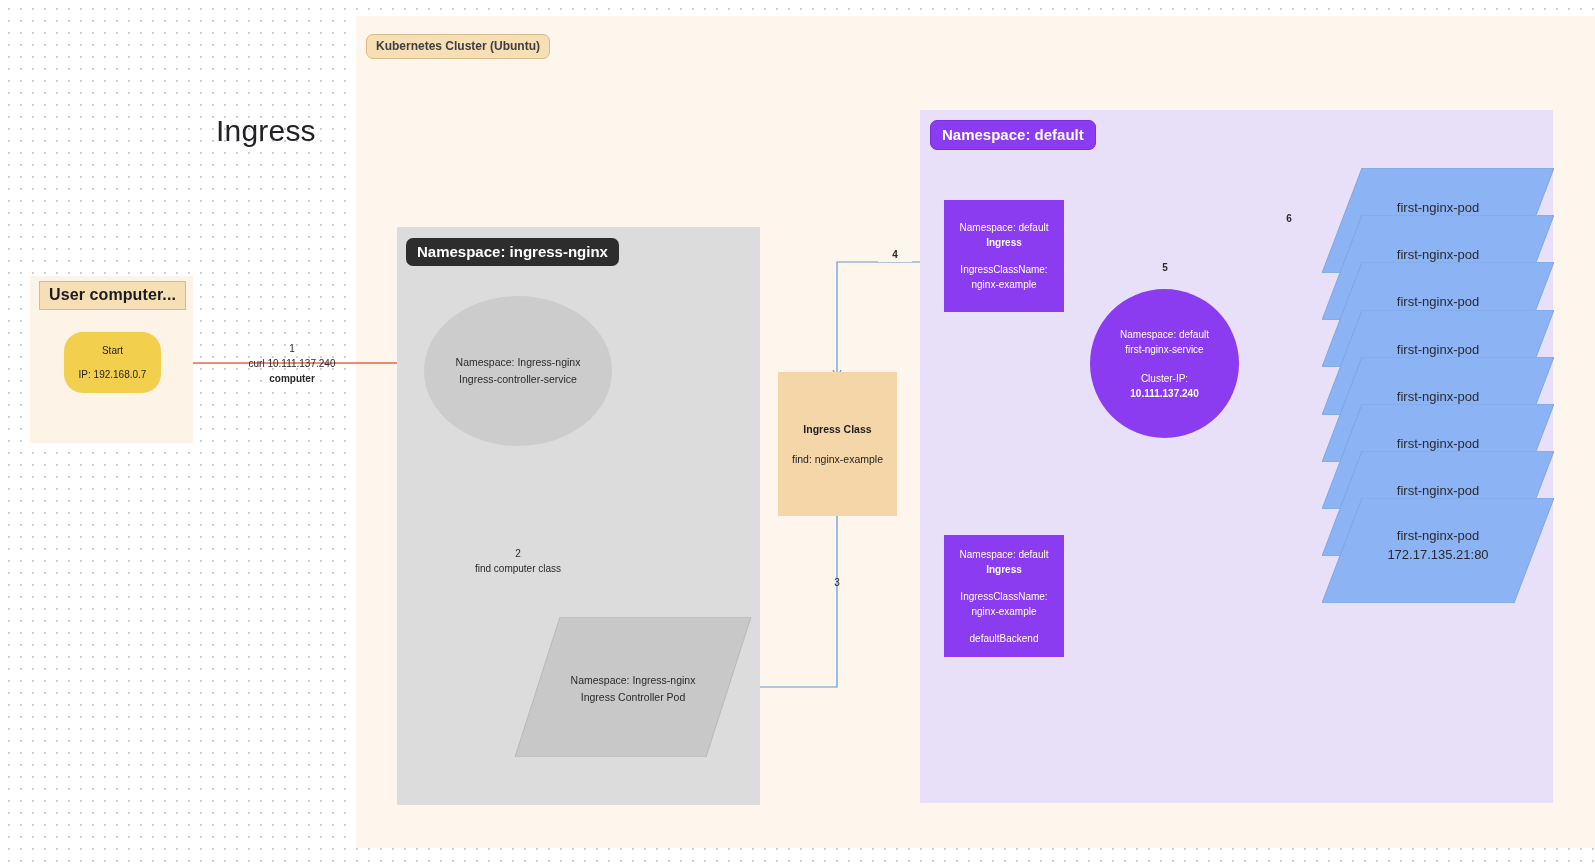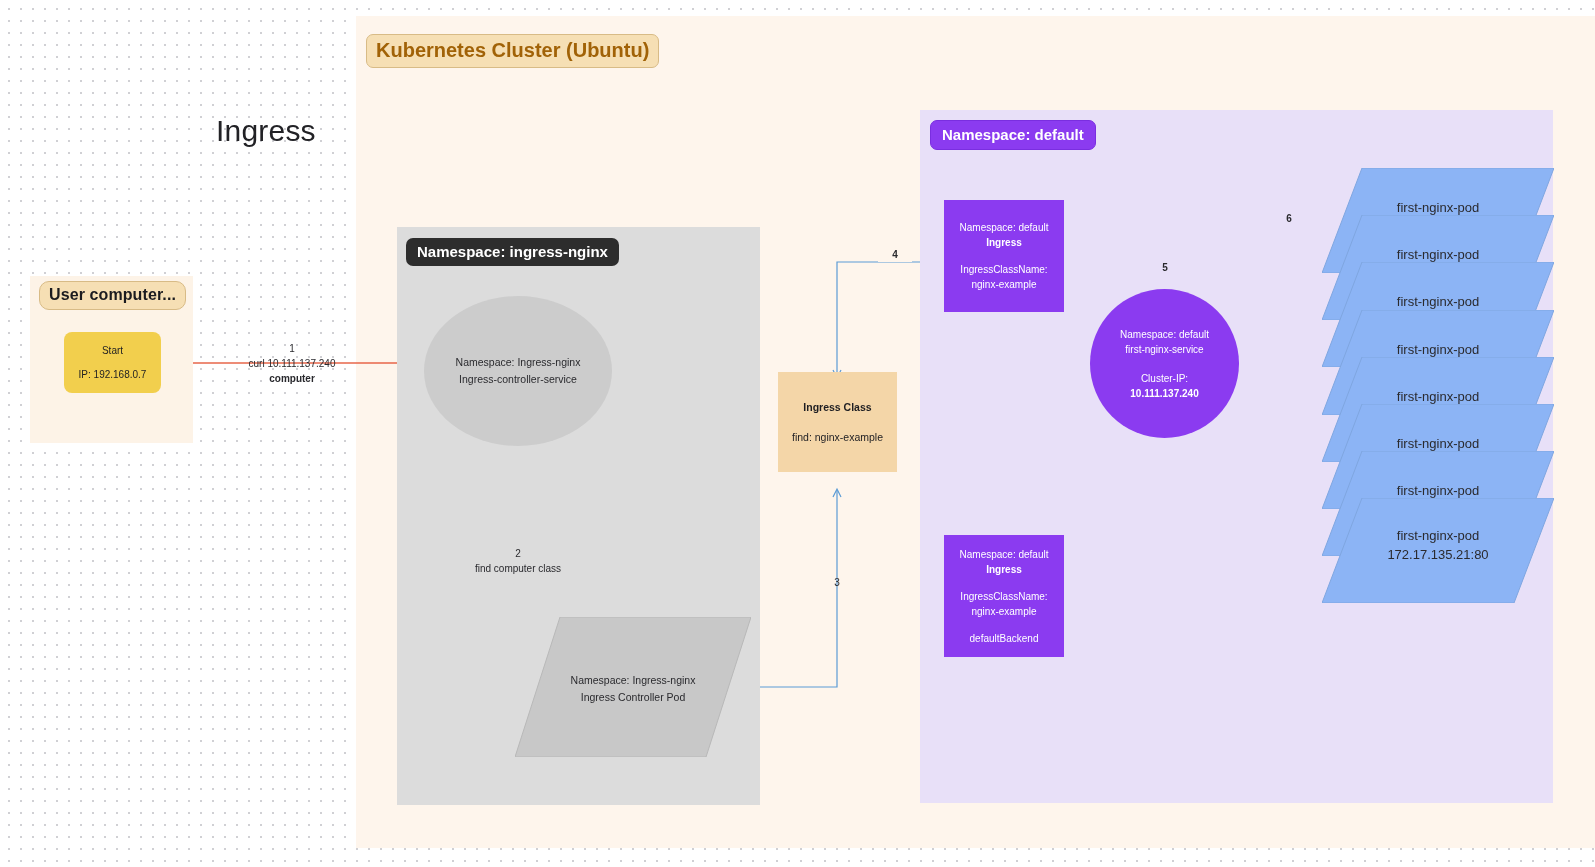--- a/index.html
+++ b/index.html
@@ -35,33 +35,33 @@
   
   #user-computer-group {
     left: 30px; top: 276px;
     width: 163px; height: 167px;
     background: #fdf3e7;
   }
   #user-computer-label {
     left: 39px; top: 281px;
     background: #f6dfb4;
     border: 1px solid #d8bb86;
-    border-radius: 10px;
+    border-radius: 0;
     padding: 4px 9px 5px 9px;
     font-size: 16px;
     font-weight: bold;
     color: #1b1b1f;
     white-space: nowrap;
     letter-spacing: .1px;
   }
   #start-node {
     left: 64px; top: 332px;
     width: 97px; height: 61px;
     background: #f2cf4d;
-    border-radius: 8px;
+    border-radius: 19px;
     display: flex;
     flex-direction: column;
     align-items: center;
     justify-content: center;
     gap: 13px;
     font-size: 10px;
     color: #1e1e22;
   }
 
   
@@ -69,23 +69,23 @@
     left: 356px; top: 16px;
     width: 1239px; height: 832px;
     background: #fef5ec;
   }
   #cluster-label {
     left: 366px; top: 34px;
     background: #f6dfb4;
     border: 1px solid #d8bb86;
     border-radius: 7px;
     padding: 4px 9px 5px 9px;
-    font-size: 20px;
+    font-size: 12px;
     font-weight: bold;
-    color: #a16207;
+    color: #404040;
     white-space: nowrap;
   }
 
   
   #ns-ingress-nginx {
     left: 397px; top: 227px;
     width: 363px; height: 578px;
     background: #dcdcdc;
   }
   #ns-ingress-nginx-label {
@@ -120,21 +120,21 @@
     width: 236px;
     text-align: center;
     font-size: 10.5px;
     color: #2a2a2e;
     line-height: 17px;
   }
 
   
   #ingress-class-node {
     left: 778px; top: 372px;
-    width: 119px; height: 100px;
+    width: 119px; height: 144px;
     background: #f4d6a8;
     display: flex;
     flex-direction: column;
     align-items: center;
     justify-content: center;
     gap: 18px;
     font-size: 10.5px;
     color: #1e1e22;
   }
   #ingress-class-title { font-weight: bold; }

